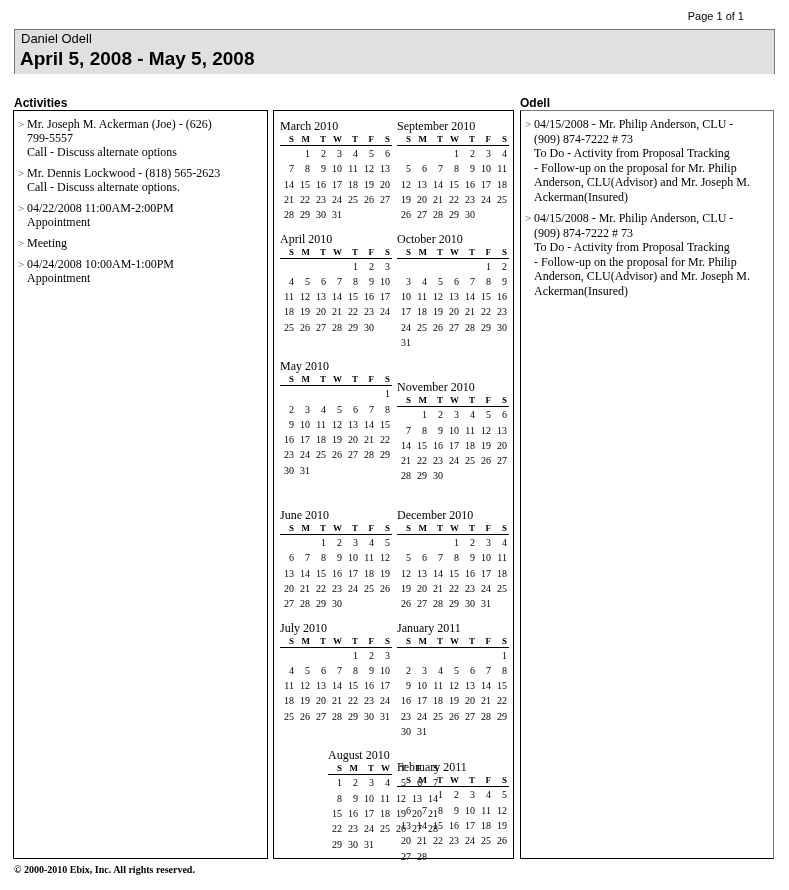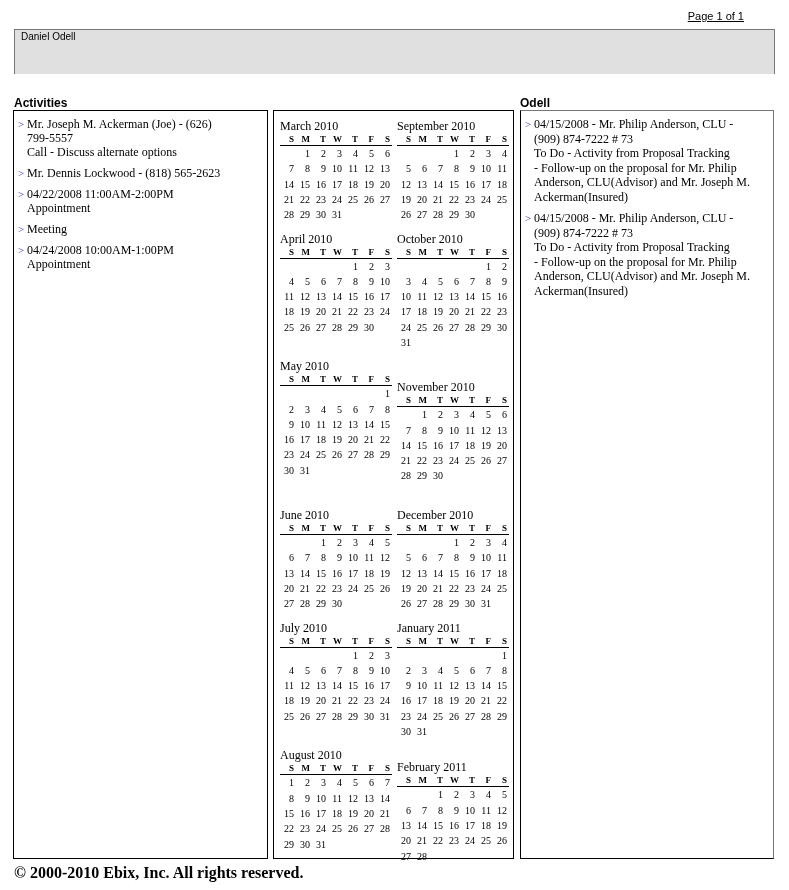--- a/index.html
+++ b/index.html
@@ -1,61 +1,63 @@
 <!DOCTYPE html>
 <html><head>
 <meta charset="utf-8">
 <style>
   html, body { margin: 0; padding: 0; background: #ffffff; }
   body { width: 789px; height: 890px; position: relative; overflow: hidden; font-family: "Liberation Serif", serif; color: #000; }
-  .page-num { position: absolute; top: 10px; right: 45px; font-family: "Liberation Sans", sans-serif; font-size: 11px; text-decoration: underline; }
+  .page-num { position: absolute; top: 10px; right: 45px; font-family: "Liberation Sans", sans-serif; font-size: 11px; }
   .header { position: absolute; left: 14px; top: 29px; width: 759px; height: 44px; background: #e0e0e0; border-top: 1px solid #777; border-right: 1px solid #777; border-left: 1px solid #777; }
-  .header .name { position: absolute; left: 6px; top: 1px; font-family: "Liberation Sans", sans-serif; font-size: 10px; }
+  .header .name { position: absolute; left: 6px; top: 1px; font-family: "Liberation Sans", sans-serif; font-size: 13px; }
   .header .range { position: absolute; left: 5px; top: 18px; font-family: "Liberation Sans", sans-serif; font-size: 19px; font-weight: bold; }
   .section-label { position: absolute; top: 96px; font-family: "Liberation Sans", sans-serif; font-size: 12px; font-weight: bold; }
   .panel { position: absolute; top: 110px; height: 749px; border: 1px solid #000; box-sizing: border-box; }
   .panel.right { border-right-color: #777; border-top-color: #777; }
   .activities { left: 13px; width: 255px; }
   .calendars { left: 273px; width: 241px; text-decoration: underline; }
   .tasks { left: 520px; width: 254px; }
   .entry { font-size: 12px; line-height: 14px; margin: 6px 0 0 4px; position: relative; padding-left: 9px; }
   .entry .arrow { position: absolute; left: 0; top: 0; color: #333399; font-size: 11px; }
   .entry .line { display: block; }
   .entry + .entry { margin-top: 7px; }
   .tasks .entry { line-height: 14.5px; }
   .cal-grid { position: absolute; left: 6px; top: 8px; display: grid; grid-template-columns: 112px 112px; column-gap: 5px; row-gap: 0; }
   .month { font-size: 12px; }
   .month .title { font-size: 12px; height: 15px; line-height: 15px; }
   .month .dow { display: grid; grid-template-columns: repeat(7, 16px); font-size: 9px; height: 11px; line-height: 11px; border-bottom: 1px solid #000; font-weight: bold; }
   .month .dow span, .month .days span { text-align: right; padding-right: 2px; }
   .month .days { display: grid; grid-template-columns: repeat(7, 16px); font-size: 10px; line-height: 15.3px; }
-  .footer { position: absolute; left: 14px; top: 864px; font-size: 16px; font-weight: bold; }
+  .footer { position: absolute; left: 14px; top: 864px; font-size: 10px; font-weight: bold; }
 </style>
 </head>
 <body>
 
 <div class="page-num">Page 1 of 1</div>
 
 <div class="header">
   <div class="name">Daniel Odell</div>
+  <div class="range">April 5, 2008 - May 5, 2008</div>
 </div>
 
 <div class="section-label" style="left:14px">Activities</div>
 <div class="section-label" style="left:520px">Odell</div>
 
 <div class="panel activities" id="activities-panel">
     <div class="entry">
       <span class="arrow">&gt;</span>
       <span class="line">Mr. Joseph M. Ackerman (Joe) - (626)</span>
       <span class="line">799-5557</span>
       <span class="line">Call - Discuss alternate options</span>
     </div>
     <div class="entry">
       <span class="arrow">&gt;</span>
       <span class="line">Mr. Dennis Lockwood - (818) 565-2623</span>
+      <span class="line">Call - Discuss alternate options.</span>
     </div>
     <div class="entry">
       <span class="arrow">&gt;</span>
       <span class="line">04/22/2008 11:00AM-2:00PM</span>
       <span class="line">Appointment</span>
     </div>
     <div class="entry">
       <span class="arrow">&gt;</span>
       <span class="line">Meeting</span>
     </div>
@@ -541,21 +543,21 @@
           <span>24</span>
           <span>25</span>
           <span>26</span>
           <span>27</span>
           <span>28</span>
           <span>29</span>
           <span>30</span>
           <span>31</span>
         </div>
       </div>
-      <div class="month" style="height: 112.5px;">
+      <div class="month" style="height: 112.5px; margin-left: 48px;">
         <div class="title">August 2010</div>
         <div class="dow">
           <span>S</span>
           <span>M</span>
           <span>T</span>
           <span>W</span>
           <span>T</span>
           <span>F</span>
           <span>S</span>
         </div>

